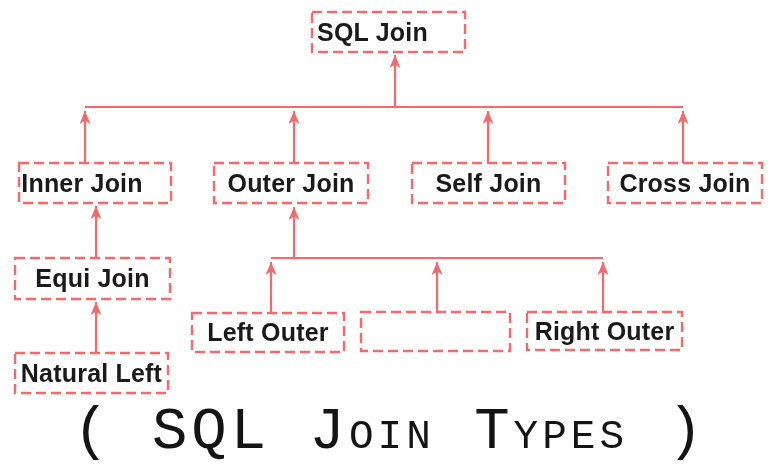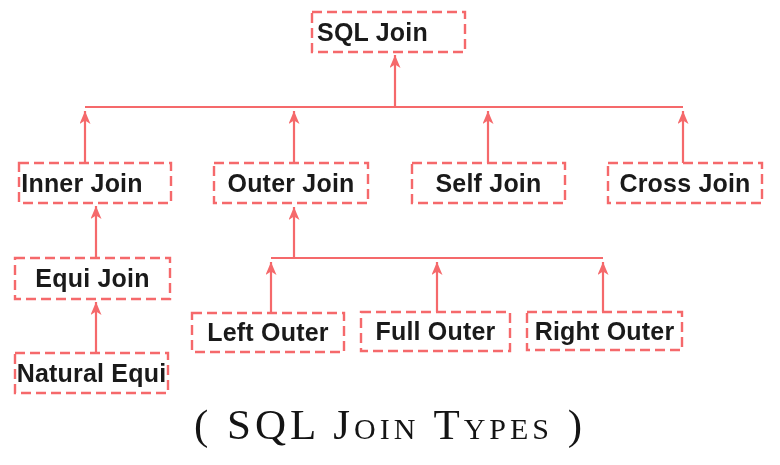--- a/index.html
+++ b/index.html
@@ -32,23 +32,23 @@
     color: #1a1a1a;
     white-space: nowrap;
     letter-spacing: 0.2px;
   }
   .caption {
     position: absolute;
     left: 0;
     right: 0;
     top: 403px;
     text-align: center;
-    font-family: Liberation Serif, serif;
+    font-family: Liberation Mono, monospace;
     font-variant: small-caps;
-    font-size: 43px;
+    font-size: 59px;
     letter-spacing: 4px;
     line-height: 1;
     color: #141414;
   }
 </style>
 </head>
 <body>
 
 <div class="stage">
 
@@ -91,23 +91,22 @@
   <div class="node" style="left:6px; top:163px; width:152px; height:40px;">Inner Join</div>
 
   <div class="node" style="left:214px; top:163px; width:154px; height:40px;text-align:right;">Outer Join</div>
 
   <div class="node" style="left:412px; top:163px; width:153px; height:40px;">Self Join</div>
 
   <div class="node" style="left:15px; top:258px; width:155px; height:41px;">Equi Join</div>
 
   <div class="node" style="left:608px; top:163px; width:154px; height:40px;">Cross Join</div>
 
-  <div class="node" style="left:15px; top:353px; width:153px; height:40px;">Natural Equi</div>
+  <div class="node" style="left:15px; top:353px; width:153px; height:40px;">Natural Left</div>
 
   <div class="node" style="left:192px; top:313px; width:152px; height:39px;text-align:center;">Left Outer</div>
 
-  <div class="node" style="left:361px; top:312px; width:149px; height:39px;">Full Outer</div>
 
   <div class="node" style="left:527px; top:312px; width:155px; height:38px;">Right Outer</div>
 
   <div class="caption">( SQL Join Types )</div>
 
 </div>
 
 </body></html>

